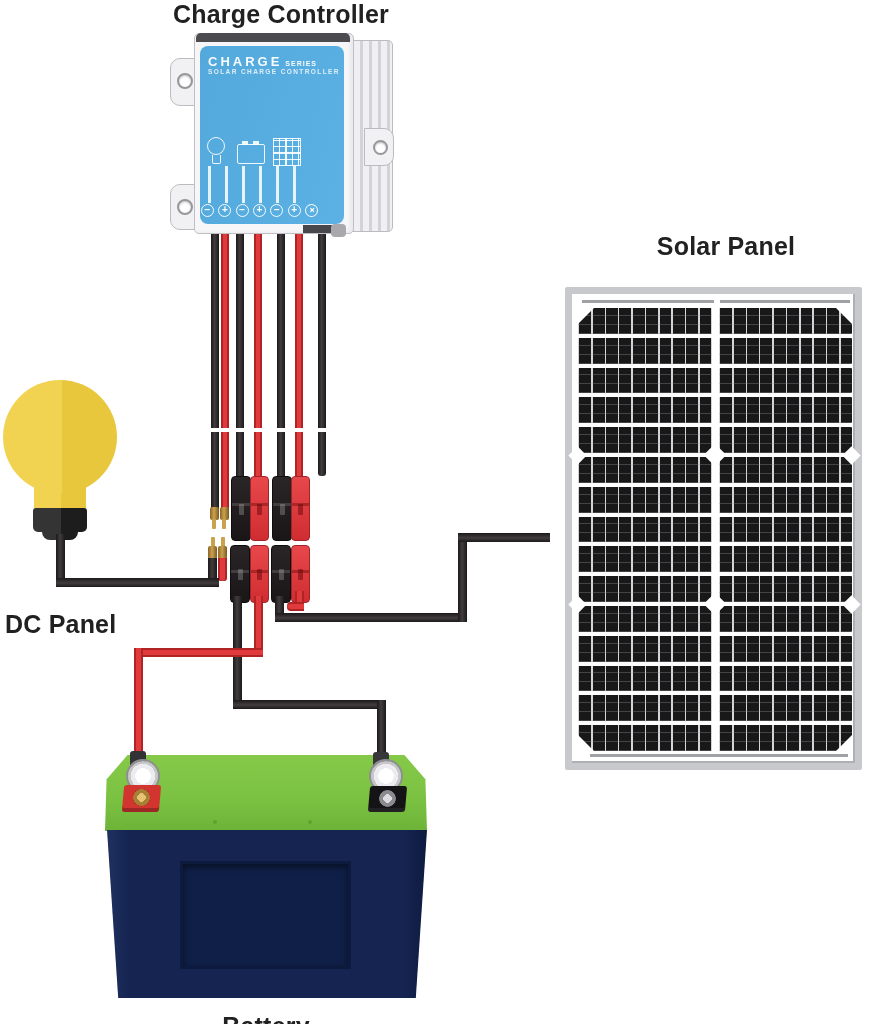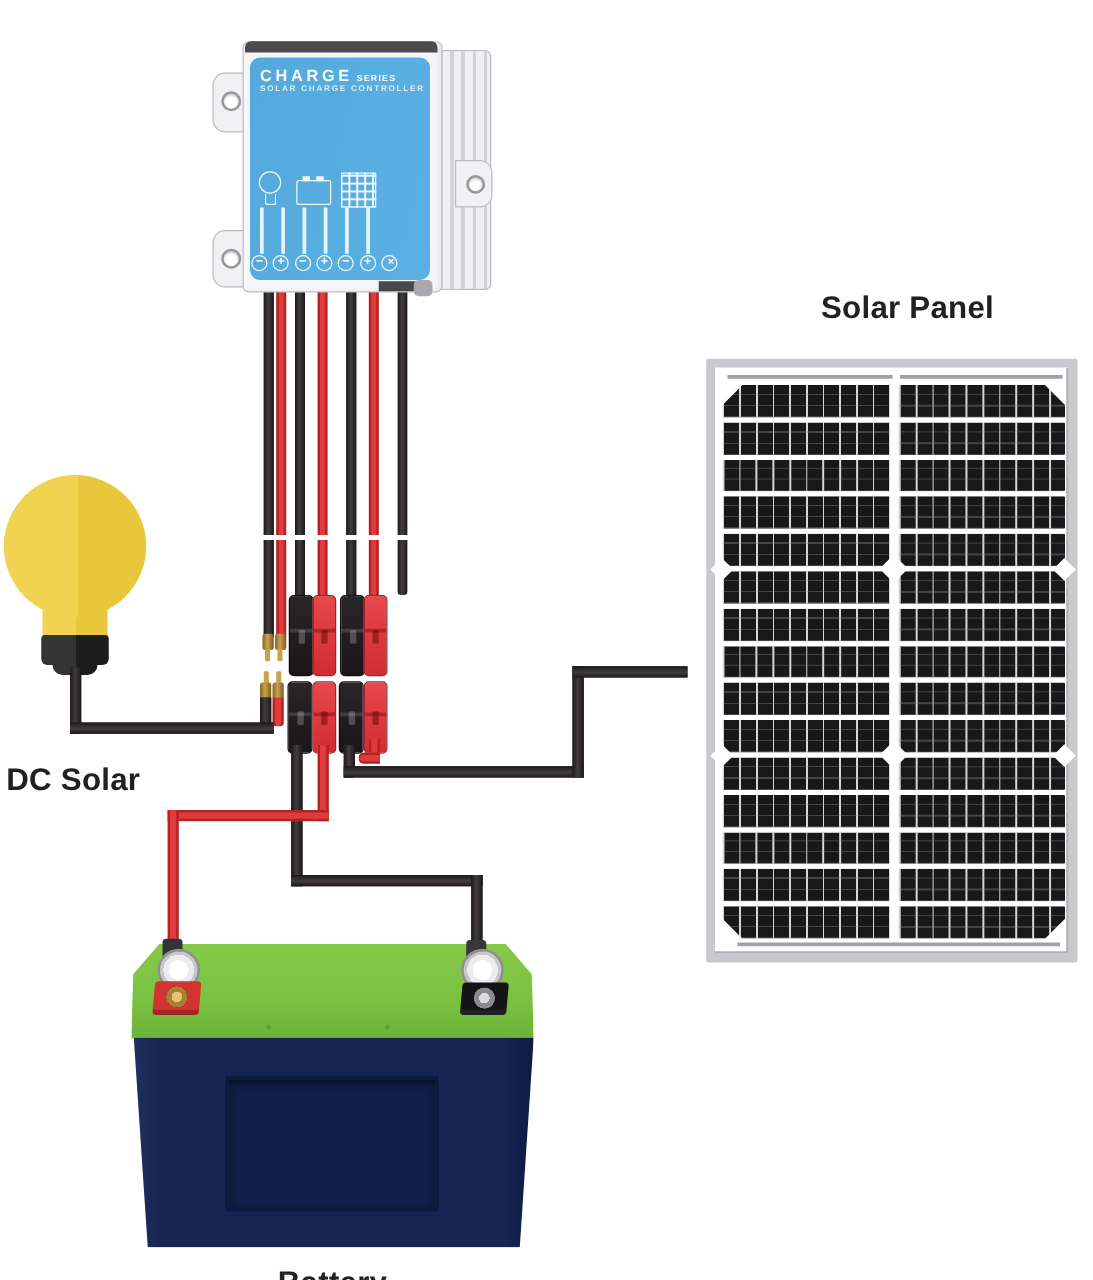--- a/index.html
+++ b/index.html
@@ -170,22 +170,23 @@
 
   .t-cc{left:131px;top:0px;width:300px;text-align:center;}
   .t-sp{left:576px;top:232px;width:300px;text-align:center;}
   .t-dc{left:5px;top:610px;}
 </style>
 </head>
 <body>
 
 <div id="canvas">
 
+  <div class="abs title t-cc">Charge Controller</div>
   <div class="abs title t-sp">Solar Panel</div>
-  <div class="abs title t-dc">DC Solar</div>
+  <div class="abs title t-dc">DC Panel</div>
   <div class="abs title t-battery">Battery</div>
 
   <div class="wire black w1"></div>
   <div class="wire red   w2"></div>
   <div class="wire black w3"></div>
   <div class="wire red   w4"></div>
   <div class="wire black w5"></div>
   <div class="wire red   w6"></div>
   <div class="wire black w7"></div>
   <div class="abs wire-break"></div>

